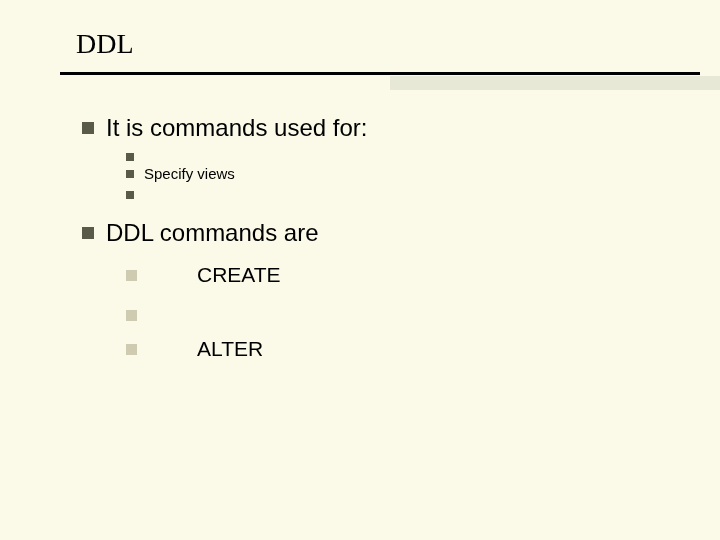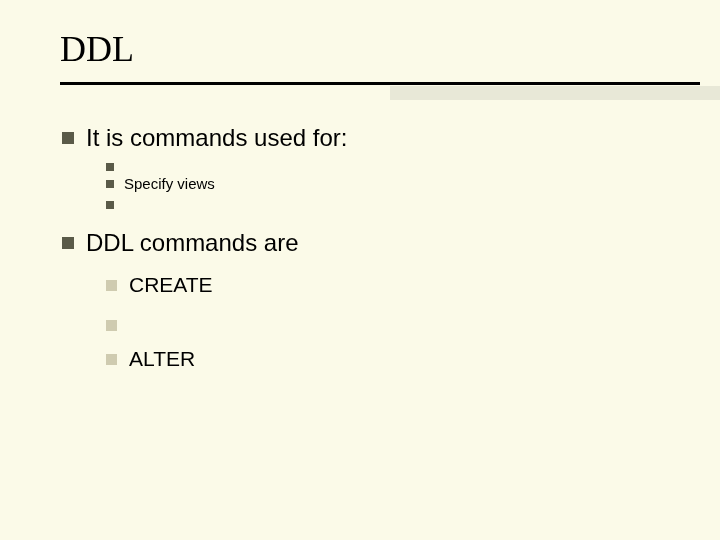--- a/index.html
+++ b/index.html
@@ -15,60 +15,61 @@
     height: 540px;
     background: #fbfae8;
     box-sizing: border-box;
     position: relative;
   }
   .title-area {
     padding: 28px 0 0 60px;
   }
   .title {
     font-family: "Times New Roman", Times, serif;
-    font-size: 36px;
+    font-size: 28px;
     color: #000;
-    margin: 0 0 12px 0;
+    margin: 0 0 12px 16px;
     font-weight: normal;
   }
   .title-underline {
     height: 3px;
     background: #000;
     margin-left: 0;
     width: 640px;
   }
   .underline-shadow {
     height: 14px;
     width: 330px;
     background: #e0e0d0;
     margin-left: 330px;
     margin-top: 1px;
     opacity: 0.7;
   }
   .body {
-    padding: 18px 0 0 62px;
+    padding: 18px 0 0 82px;
     color: #000;
   }
   .lvl1 {
     display: flex;
     align-items: flex-start;
     font-size: 24px;
     margin: 6px 0 6px 0;
   }
   .lvl2 {
     display: flex;
     align-items: flex-start;
     font-size: 15px;
     margin: 4px 0 4px 44px;
   }
   .lvl2b {
     display: flex;
     align-items: flex-start;
     font-size: 21px;
     margin: 16px 0 8px 44px;
+    gap: 48px;
   }
   .bullet-dark {
     display: inline-block;
     width: 12px;
     height: 12px;
     background: #5a5a48;
     margin-right: 12px;
     margin-top: 8px;
     flex-shrink: 0;
   }

